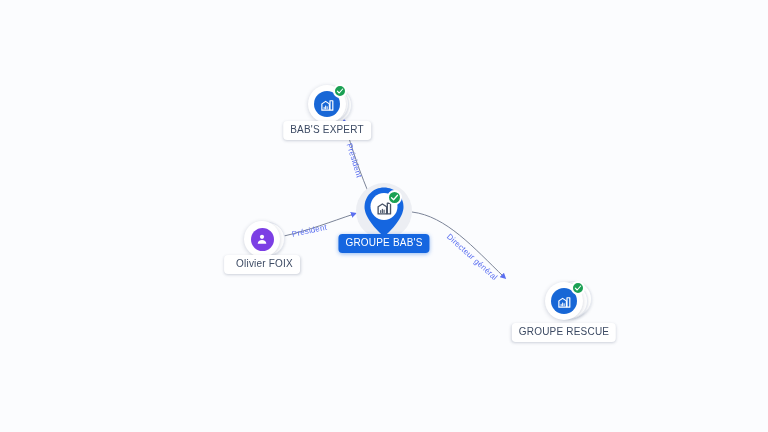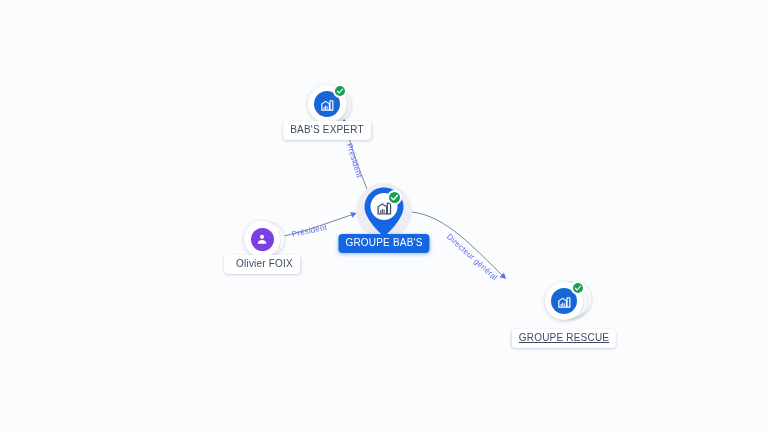--- a/index.html
+++ b/index.html
@@ -206,16 +206,16 @@
           <rect x="16" y="6" width="4.5" height="15" fill="none" stroke="#ffffff" stroke-width="1.9" stroke-linejoin="round"></rect>
           <path d="M6.6 16.5v2.6M9 14.4v4.7M11.4 15.6v3.5" stroke="#ffffff" stroke-width="1.6" stroke-linecap="round"></path>
         </svg>
       </div>
     </div>
     <div class="badge" style="left:7px; top:-20px; width:14px; height:14px;">
       <svg width="8" height="8" viewBox="0 0 24 24" aria-hidden="true">
         <path d="M4 12.5 L9.5 18 L20 6" fill="none" stroke="#ffffff" stroke-width="3.4" stroke-linecap="round" stroke-linejoin="round"></path>
       </svg>
     </div>
-    <div class="label" style="left:0px; top:28px;text-decoration:underline;">GROUPE RESCUE</div>
+    <div class="label" style="left:0px; top:22px;">GROUPE RESCUE</div>
   </div>
 
 </div>
 
 </body></html>

